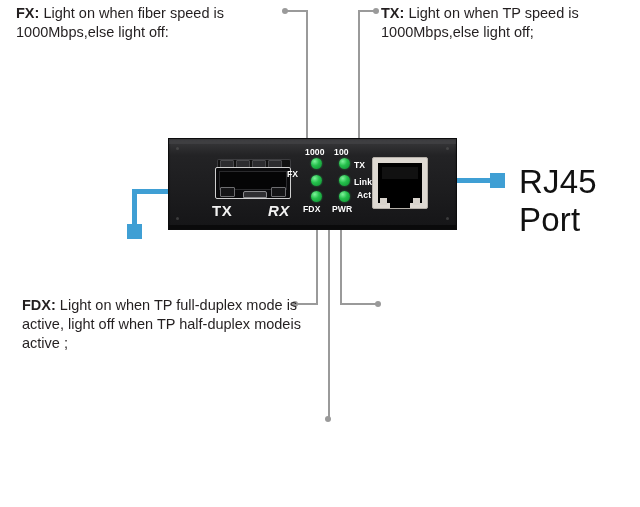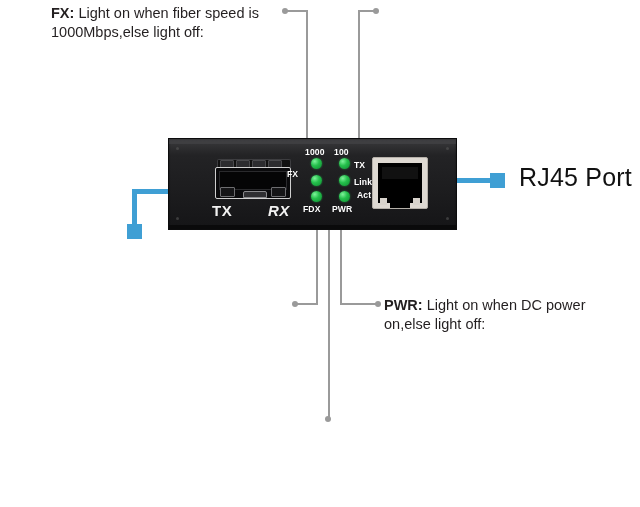--- a/index.html
+++ b/index.html
@@ -6,39 +6,39 @@
   body{
     width:640px;height:507px;background:#ffffff;position:relative;overflow:hidden;
     font-family:"Liberation Sans", sans-serif; color:#231f20;
   }
   .stage{position:absolute;inset:0;}
 
   
   .callout{position:absolute;font-size:14.5px;line-height:1.30;color:#231f20;}
   .cap{font-weight:bold;}
 
-  #co-fx{left:16px;  top:4px;  width:290px;margin-left:35px;}
+  #co-fx{left:16px;  top:4px;  width:290px;}
   #co-tx{left:381px; top:4px;  width:252px;}
   #co-fdx{left:22px; top:296px;width:300px;}
   #co-pwr{left:384px;top:296px;width:250px;}
   #co-link{left:205px;top:420px;width:330px;}
 
   
   .lead{position:absolute;background:#9a9a9a;}
   .lead.v{width:1.6px;}
   .lead.h{height:1.6px;}
   .dot{position:absolute;width:6px;height:6px;border-radius:50%;background:#9a9a9a;}
 
   
   .blue{position:absolute;background:#3f9fd4;}
   .blue.h{height:5px;}
   .blue.v{width:5px;}
   .bsq{position:absolute;width:15px;height:15px;background:#3f9fd4;}
 
-  .bigtxt{position:absolute;font-size:25px;color:#111;letter-spacing:.2px;}
+  .bigtxt{position:absolute;font-size:33px;color:#111;letter-spacing:.2px;}
   #t-rj45{left:519px;top:163px;}
   #t-gig{left:6px;top:238px;}
 
   
   .device{
     position:absolute;left:168px;top:138px;width:287px;height:90px;
     background:linear-gradient(180deg,#3a3a3c 0%,#232325 18%,#1d1d1f 55%,#151517 100%);
     border:1px solid #0c0c0d;box-shadow:0 1px 2px rgba(0,0,0,.45) inset;
   }
   .dev-topstrip{position:absolute;left:0;right:0;top:0;height:5px;background:#47474a;opacity:.55;}
@@ -151,20 +151,23 @@
       <div class="notch"></div>
     </div>
   </div>
 
   <div class="bigtxt" id="t-rj45">RJ45 Port</div>
 
   <div class="callout" id="co-fx">
     <span class="cap">FX:</span><span> Light on when fiber speed is 1000Mbps,else light off:</span>
   </div>
 
+  <div class="callout" id="co-tx">
+    <span class="cap">TX:</span><span> Light on when TP speed is 1000Mbps,else light off;</span>
+  </div>
 
+  <div class="callout" id="co-fdx">
+    <span class="cap">FDX:</span><span>  Light on when TP full-duplex mode is active, light off when TP half-duplex modeis active ;</span>
+  </div>
 
-  <div class="callout" id="co-pwr">
-    <span class="cap">PWR:</span><span> Light on when DC power on,else light off:</span>
-  </div>
 
 
 </div>
 
 </body></html>

